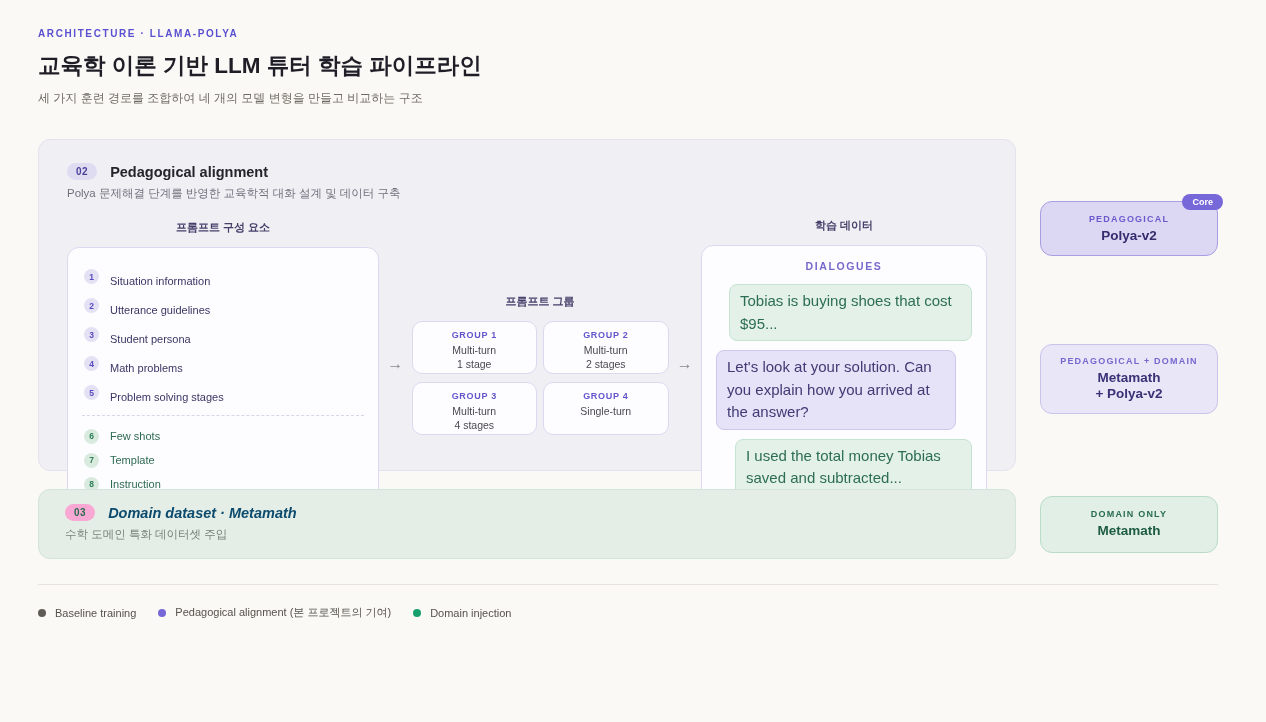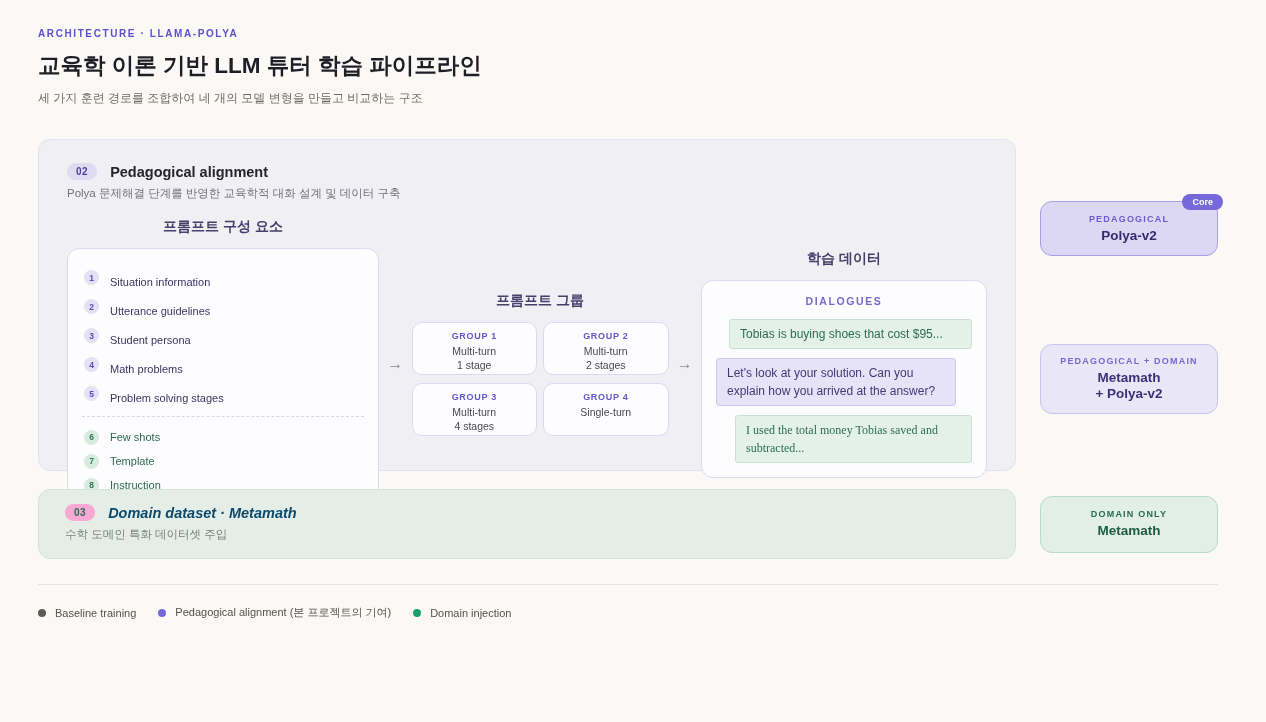--- a/index.html
+++ b/index.html
@@ -45,21 +45,21 @@
 
   .panel-3 { background: #e4eee6; border: 1px solid #d3e4da; height: 70px; padding: 14px 26px; }
   .panel-3 .stage-badge { background: #f9a8d4; color: #2c6b4f; text-align: center; }
   .panel-3 .stage-title { color: #0c4a6e; font-style: italic; }
   .panel-3 .stage-desc { color: #788179; }
 
   
   .cols { display: flex; align-items: center; margin-top: 17px; }
   .col { display: flex; flex-direction: column; }
   .col-label {
-    font-size: 14px; font-weight: 700; color: #45406a;
+    font-size: 11px; font-weight: 700; color: #45406a;
     text-align: center; margin-bottom: 12px;
   }
   .flow-arrow { flex: 1; text-align: center; font-size: 16px; color: #8a8790; }
 
   .white-box { background: #fdfdff; border: 1px solid #ddd8ef; border-radius: 12px; }
 
   
   .col-components { width: 312px; }
   .components-box { padding: 14px 0 11px; }
   .comp-item { display: flex; align-items: center; gap: 11px; padding: 4.5px 16px; }
@@ -85,28 +85,28 @@
   .group-line { font-size: 10.5px; color: #4b4950; line-height: 1.38; }
 
   
   .col-data { width: 286px; }
   .dialogues-box { padding: 11px 14px 14px; }
   .dialogues-title {
     text-align: center; font-size: 10.5px; font-weight: 700;
     letter-spacing: 1.6px; color: #7668cc; margin: 3px 0 12px;
   }
   .bubble {
-    font-size: 12px; line-height: 1.5; padding: 5px 10px;
-    border-radius: 3px; margin-bottom: 9px;
+    font-size: 15px; line-height: 1.5; padding: 5px 10px;
+    border-radius: 8px; margin-bottom: 9px;
   }
   .bubble-student { background: #e3f1e8; border: 1px solid #c5e3d0; color: #2d6e52; }
   .bubble-tutor { background: #e6e2f7; border: 1px solid #cfc8ee; color: #413a74; }
   .bubble-1 { margin-left: 13px; }
   .bubble-2 { margin-right: 16px; }
-  .bubble-3 { margin-left: 19px; margin-bottom: 0; font-family: Liberation Serif, serif; }
+  .bubble-3 { margin-left: 19px; margin-bottom: 0; }
 
   
   .model-card {
     width: 178px; border-radius: 12px; text-align: center;
     display: flex; flex-direction: column; align-items: center; justify-content: center;
   }
   .model-tag { font-size: 9px; font-weight: 700; letter-spacing: 1.2px; }
   .model-name { font-size: 13.5px; font-weight: 600; margin-top: 4px; line-height: 1.15; }
 
   .rightcol { position: relative; }

